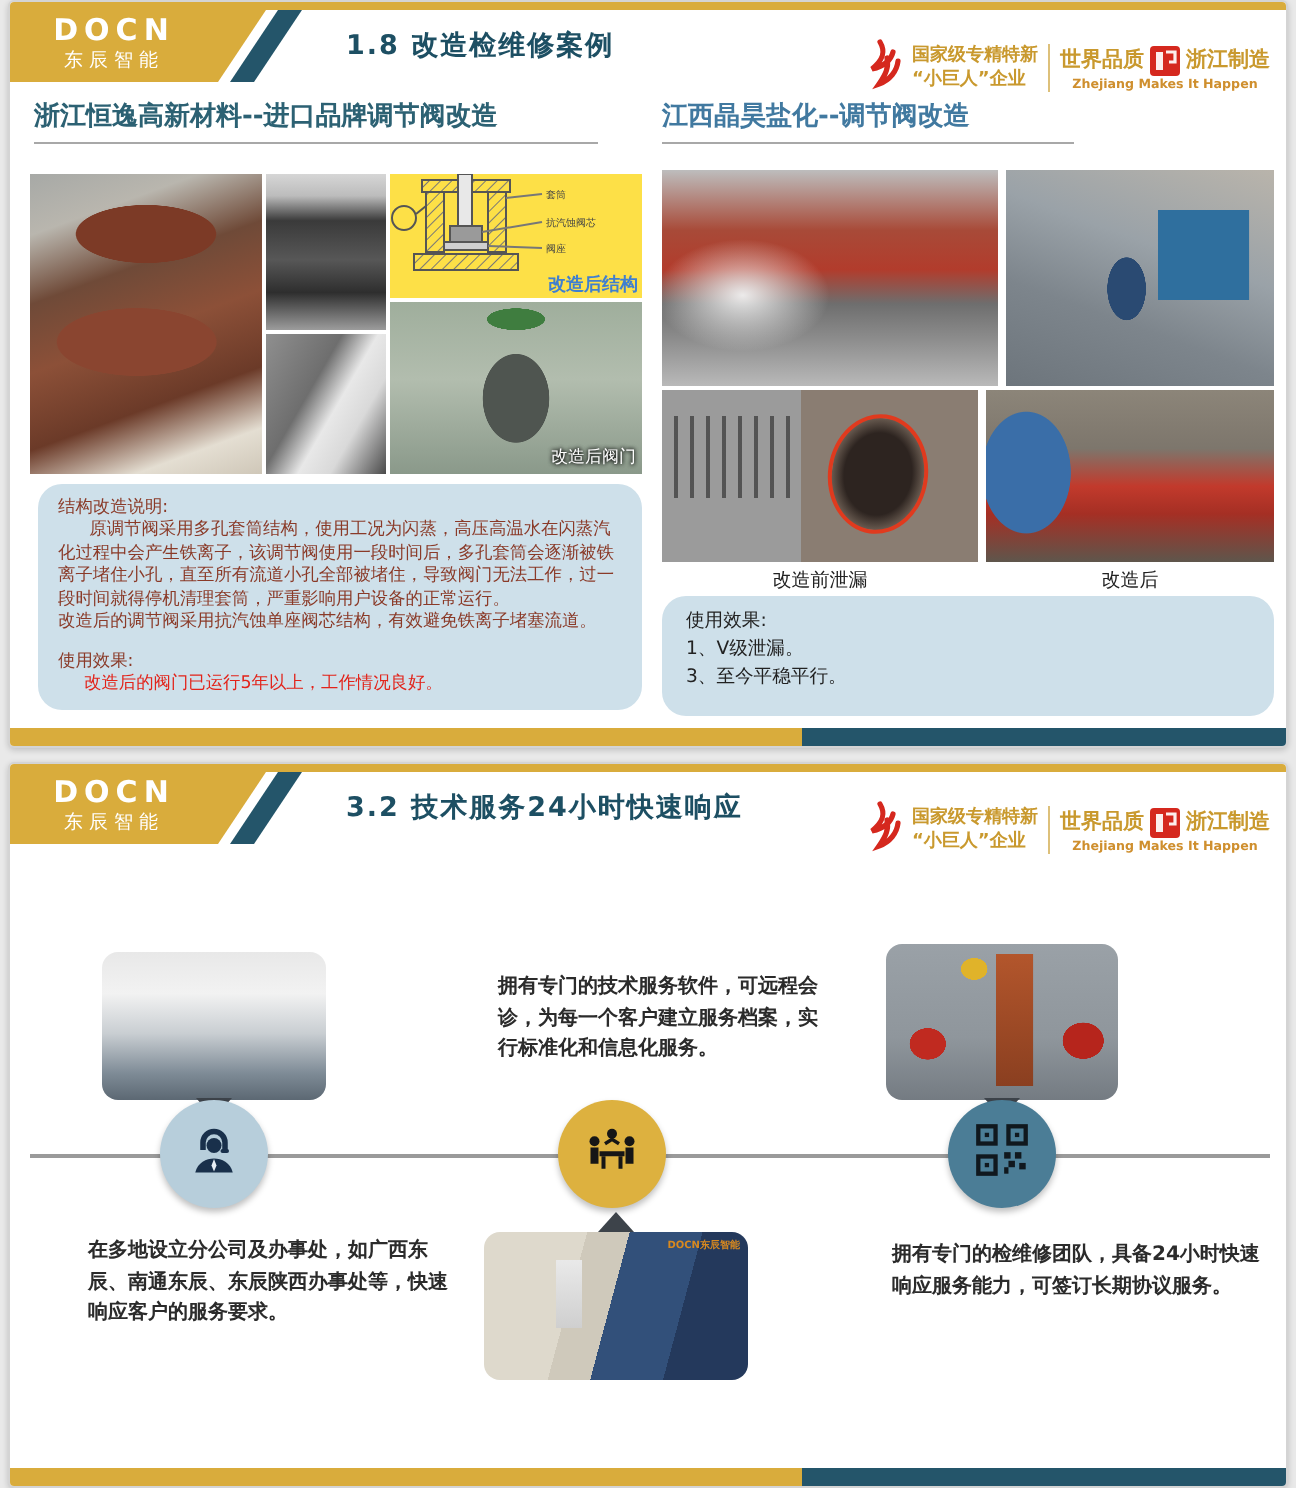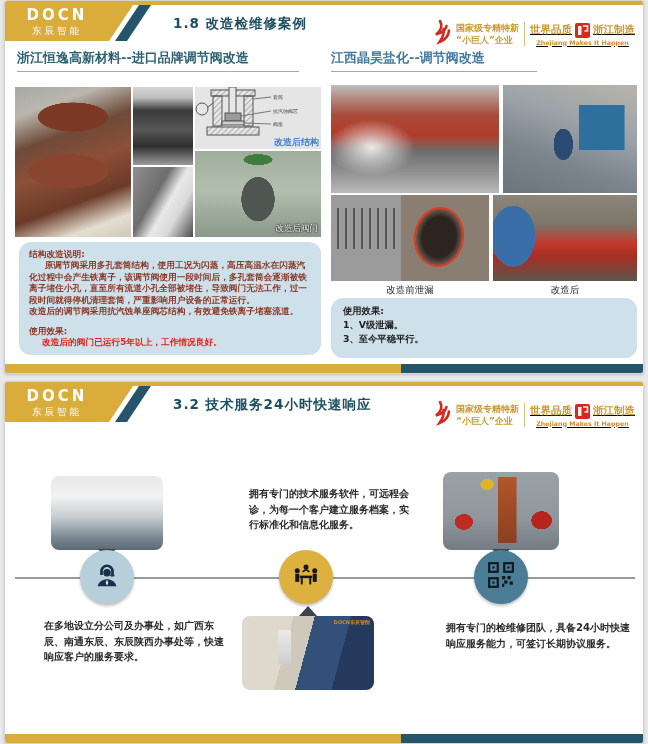--- a/index.html
+++ b/index.html
@@ -30,21 +30,21 @@
     position:absolute;left:110px;top:0;width:36px;height:36px;background:#24556a;
     clip-path:polygon(24px 0,36px 0,12px 36px,0 36px);
   }
   .hdr-title{
     position:absolute;left:168px;top:0;height:36px;line-height:37px;
     font-size:13.5px;font-weight:bold;color:#1d4f63;letter-spacing:1px;white-space:nowrap;
   }
   .badges{position:absolute;right:8px;top:1px;height:36px;display:flex;align-items:center;gap:5px;margin-top:10px;}
   .nat{color:#c9992e;font-size:9px;font-weight:bold;line-height:1.35;white-space:nowrap;}
   .vdiv{width:1px;height:24px;background:#ddc07a;}
-  .quality{text-align:center;text-decoration:underline;}
+  .quality{text-align:center;}
   .qrow{display:flex;align-items:center;gap:3px;color:#c9992e;font-weight:bold;font-size:10.5px;white-space:nowrap;}
   .zj-logo{width:15px;height:15px;background:#d5281e;border-radius:2px;flex:0 0 auto;}
   .qsub{font-size:6.3px;color:#cf8f2e;font-weight:bold;margin-top:1px;white-space:nowrap;}
 
   
   .bbar{position:absolute;left:0;right:0;bottom:0;height:9px;display:flex;}
   .bbar .g{width:62%;background:#d9ac3c;}
   .bbar .b{flex:1;background:#24556a;}
 
   
@@ -56,21 +56,21 @@
   .ph{position:absolute;overflow:hidden;background:#bbb;}
   .ph-corroded{left:10px;top:86px;width:116px;height:150px;
     background:
       radial-gradient(58px 24px at 50% 20%,#7c3a26 0 60%,transparent 61%),
       radial-gradient(66px 28px at 46% 56%,#8a4530 0 60%,transparent 61%),
       linear-gradient(160deg,#a7a9a6 0%,#b9b6ae 16%,#6f4a38 34%,#8c5038 52%,#6b3a28 72%,#e4ded2 88%,#cfc7b8 100%);}
   .ph-trim{left:128px;top:86px;width:60px;height:78px;
     background:linear-gradient(180deg,#d6d6d6 0%,#bcbcbc 14%,#3a3a3a 30%,#575757 55%,#2e2e2e 76%,#9c9c9c 100%);}
   .ph-cage{left:128px;top:166px;width:60px;height:70px;
     background:linear-gradient(120deg,#8f8f8f 0%,#6e6e6e 38%,#e8e8e8 56%,#d9d9d9 72%,#4a4a4a 100%);}
-  .diagram{left:190px;top:86px;width:126px;height:62px;background:#e5e5e5;position:absolute;}
+  .diagram{left:190px;top:86px;width:126px;height:62px;background:#fde047;position:absolute;}
   .dlabel{position:absolute;font-size:5px;color:#444;white-space:nowrap;}
   .dcap{position:absolute;right:2px;bottom:0;font-size:9px;font-weight:bold;color:#3f7fd0;}
   .ph-newvalve{left:190px;top:150px;width:126px;height:86px;
     background:
       radial-gradient(24px 9px at 50% 10%,#3f7d3f 0 60%,transparent 61%),
       radial-gradient(30px 40px at 50% 56%,#4f5550 0 55%,transparent 56%),
       linear-gradient(180deg,#9fae9c 0%,#b2bdae 45%,#8a998a 100%);}
   .ph-cap{position:absolute;right:3px;bottom:2px;font-size:8.5px;color:#fff;text-shadow:0 0 2px #000,0 0 2px #000;font-family:Liberation Serif, serif;}
   .ph-steam{left:326px;top:84px;width:168px;height:108px;
     background:
@@ -88,21 +88,21 @@
   .bore{position:absolute;right:16%;top:14%;width:46px;height:56px;border-radius:50%;
     border:2px solid #e03a1e;transform:rotate(8deg);
     background:radial-gradient(#2d2420 52%,#6b5d52 72%,#8a7d72 85%);}
   .ph-after{left:488px;top:194px;width:144px;height:86px;
     background:
       radial-gradient(38px 52px at 14% 48%,#3a6ea8 0 58%,transparent 59%),
       linear-gradient(180deg,#8c8579 0%,#7d766c 34%,#c23a2c 56%,#a52f24 72%,#5e564c 100%);}
   .row-cap{position:absolute;top:283px;font-size:9.5px;color:#222;text-align:center;}
 
   
-  .bluebox{position:absolute;background:#cee0ea;border-radius:12px;box-sizing:border-box;font-weight:bold;}
+  .bluebox{position:absolute;background:#cee0ea;border-radius:12px;box-sizing:border-box;}
   #descbox{left:14px;top:241px;width:302px;height:113px;padding:7px 10px;
     font-size:8.7px;line-height:1.32;color:#8a3a28;overflow:hidden;}
   #descbox .p1{text-indent:1.8em;}
   #descbox .eff{margin-top:8px;}
   #descbox .effred{color:#e2231a;text-indent:1.5em;}
   #effbox{left:326px;top:297px;width:306px;height:60px;padding:6px 12px;
     font-size:9.3px;line-height:1.5;color:#222;}
   #effbox .items{display:flex;gap:26px;}
 
   

